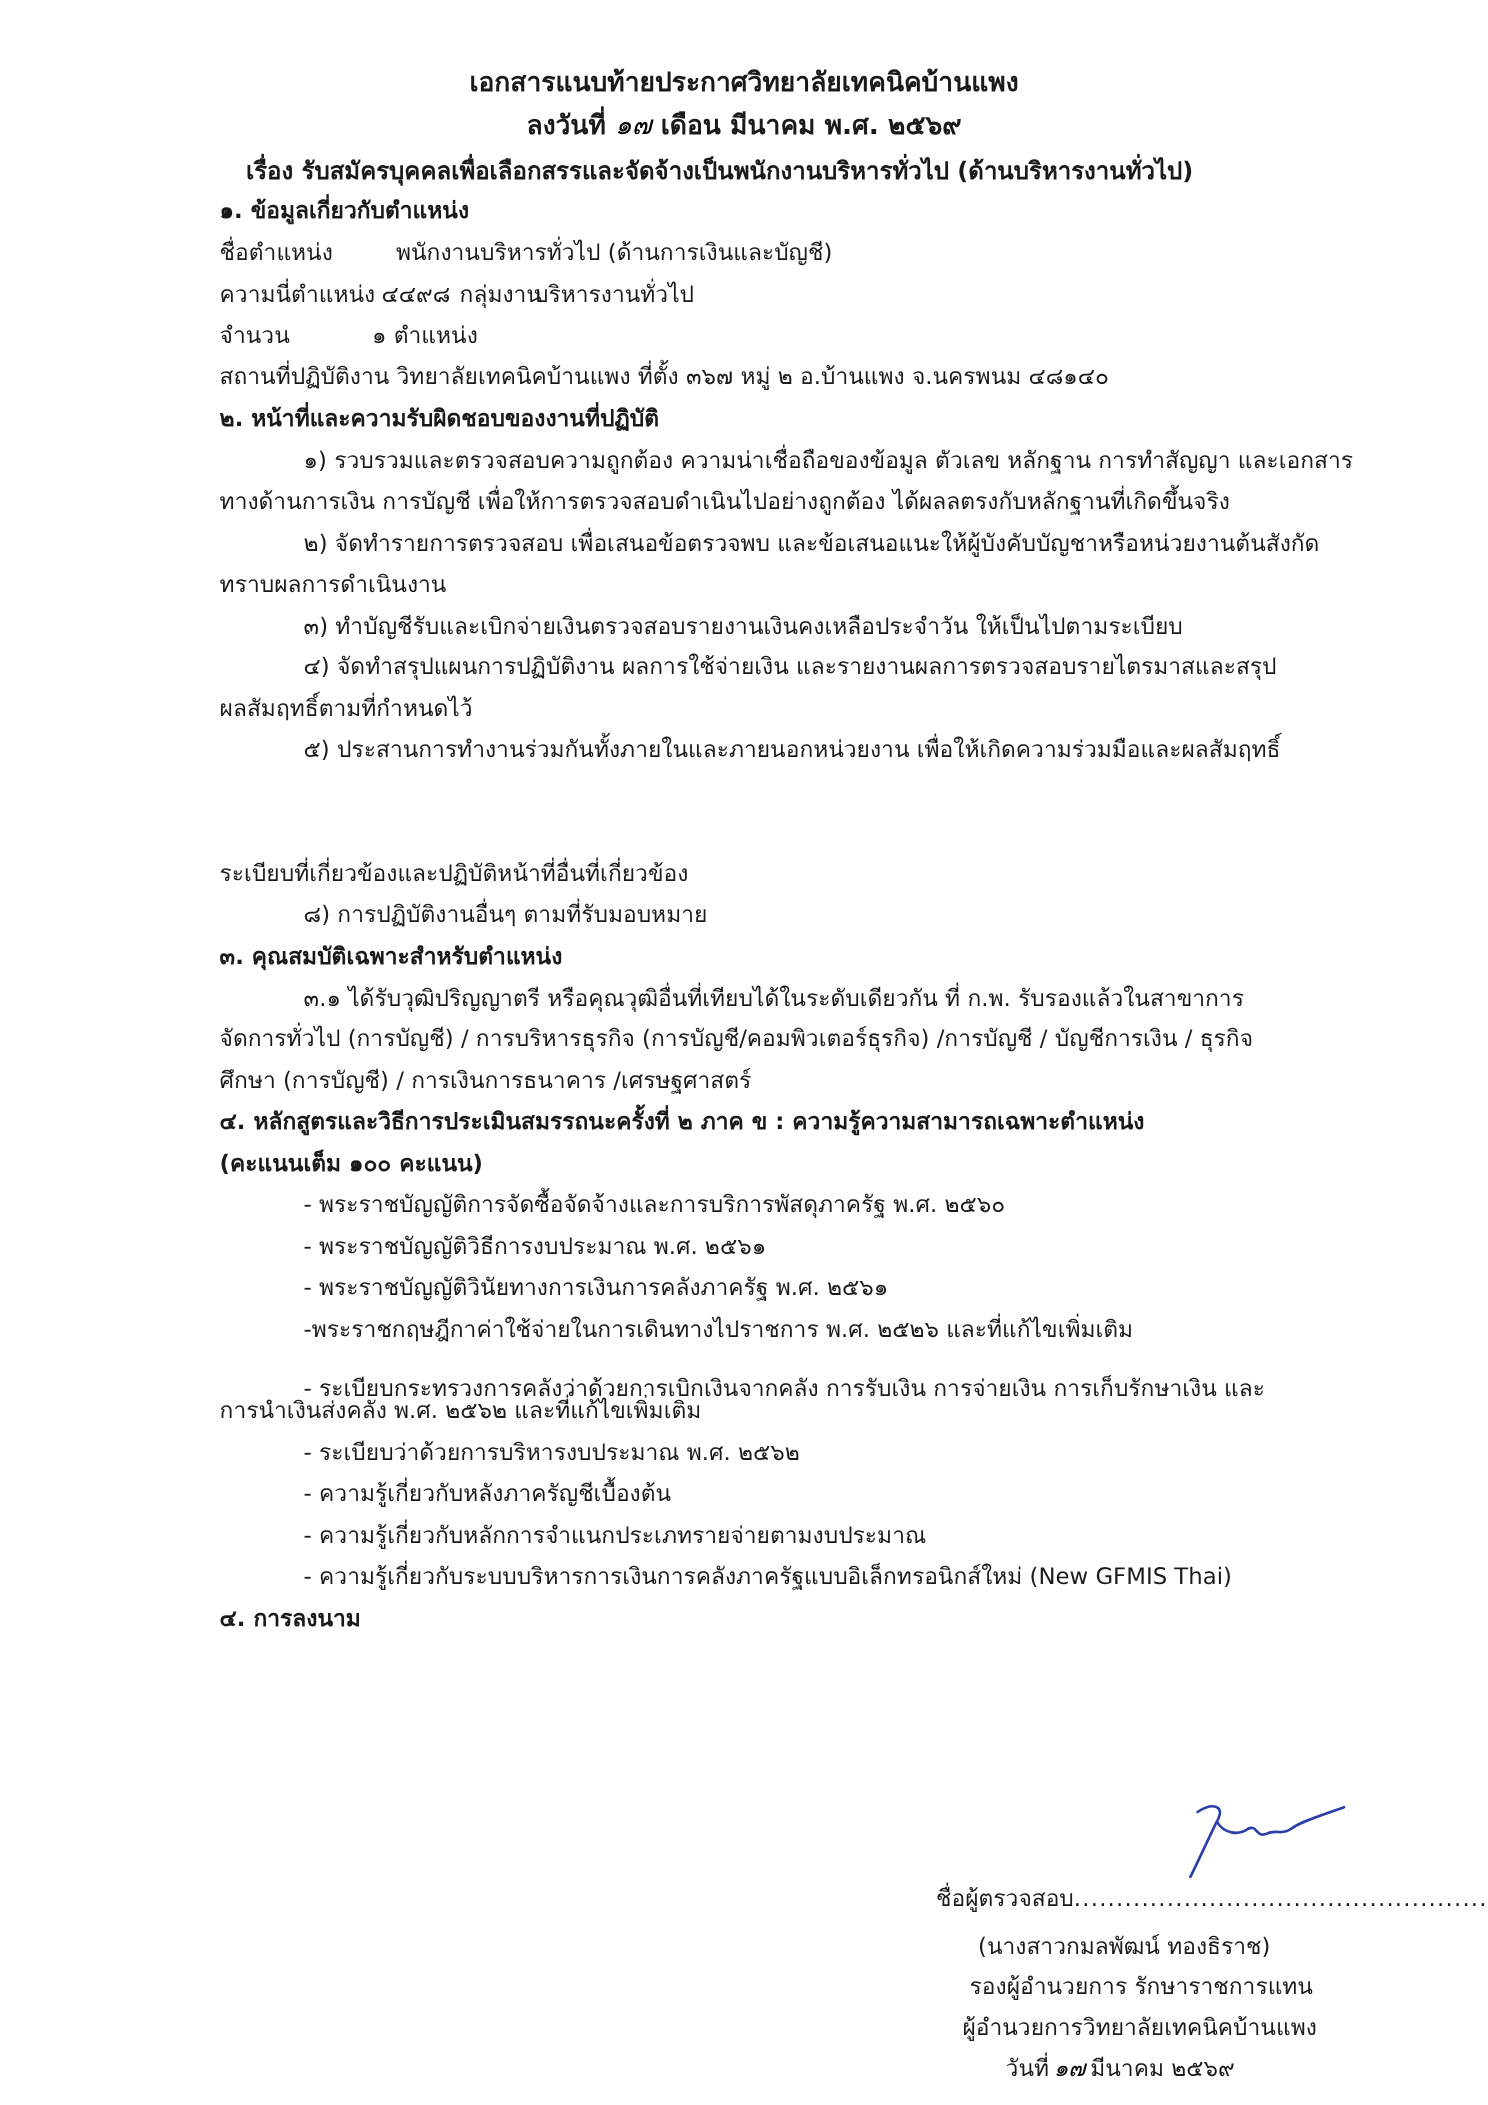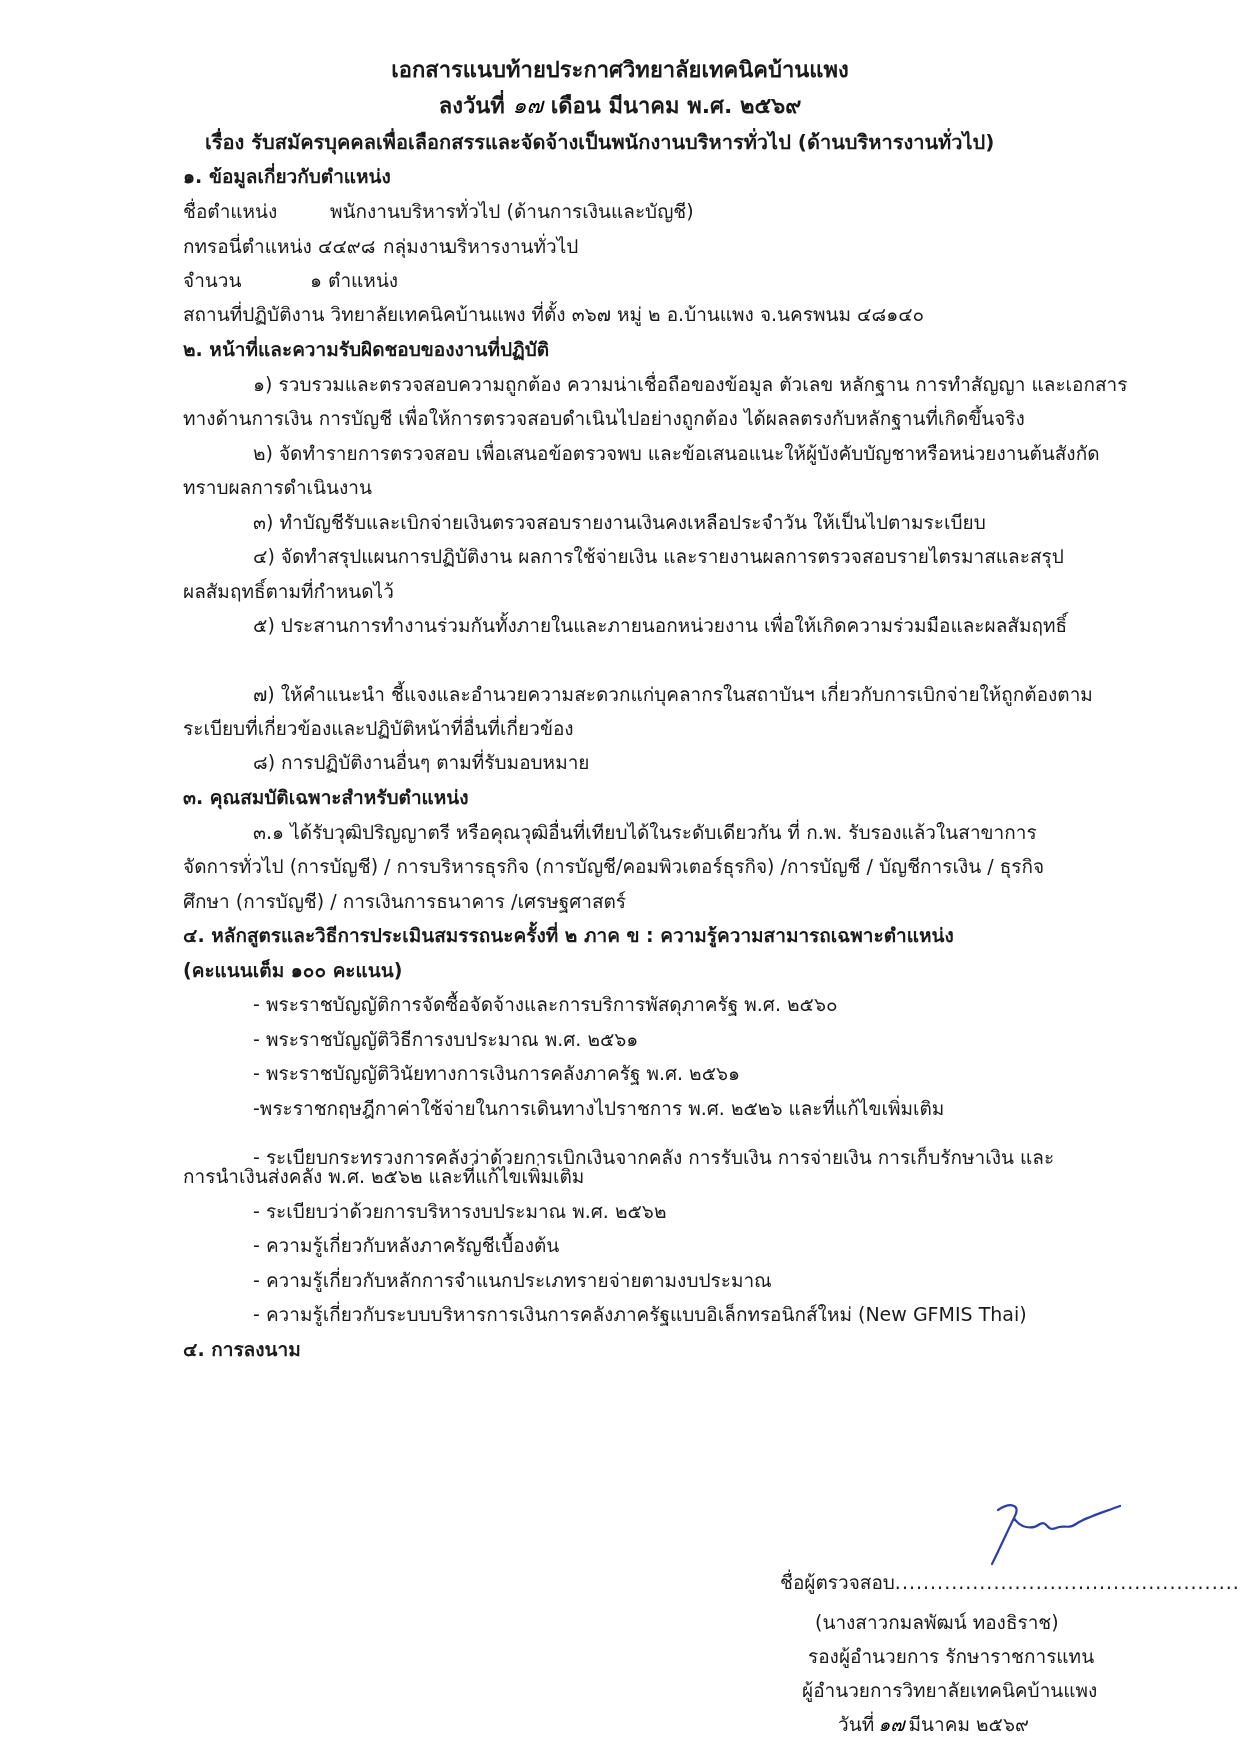--- a/index.html
+++ b/index.html
@@ -27,38 +27,37 @@
   <div class="line center bold" style="top:92px;font-size:22px;">
     <span>ลงวันที่</span>
     <span class="hand">๑๗</span>
     <span>เดือน มีนาคม  พ.ศ. ๒๕๖๙</span>
   </div>
   <div class="line bold" style="top:128px;left:205px;font-size:20px;">เรื่อง  รับสมัครบุคคลเพื่อเลือกสรรและจัดจ้างเป็นพนักงานบริหารทั่วไป (ด้านบริหารงานทั่วไป)</div>
 
   <div class="line bold" style="top:162px;left:183px;">๑. ข้อมูลเกี่ยวกับตำแหน่ง</div>
   <div class="line" style="top:197px;left:183px;">ชื่อตำแหน่ง</div>
   <div class="line" style="top:197px;left:330px;">พนักงานบริหารทั่วไป (ด้านการเงินและบัญชี)</div>
-  <div class="line" style="top:232px;left:183px;">กทรอนี่ตำแหน่ง</div>
+  <div class="line" style="top:232px;left:183px;">ความนี่ตำแหน่ง</div>
   <div class="line" style="top:232px;left:318px;">๔๔๙๘</div>
   <div class="line" style="top:232px;left:383px;">กลุ่มงาน</div>
   <div class="line" style="top:232px;left:445px;">บริหารงานทั่วไป</div>
   <div class="line" style="top:266px;left:183px;">จำนวน</div>
   <div class="line" style="top:266px;left:310px;">๑  ตำแหน่ง</div>
   <div class="line" style="top:300px;left:183px;">สถานที่ปฏิบัติงาน วิทยาลัยเทคนิคบ้านแพง ที่ตั้ง ๓๖๗  หมู่  ๒ อ.บ้านแพง จ.นครพนม ๔๘๑๔๐</div>
 
   <div class="line bold" style="top:335px;left:183px;">๒. หน้าที่และความรับผิดชอบของงานที่ปฏิบัติ</div>
   <div class="line" style="top:370px;left:253px;">๑) รวบรวมและตรวจสอบความถูกต้อง ความน่าเชื่อถือของข้อมูล ตัวเลข หลักฐาน การทำสัญญา และเอกสาร</div>
   <div class="line" style="top:404px;left:183px;">ทางด้านการเงิน การบัญชี เพื่อให้การตรวจสอบดำเนินไปอย่างถูกต้อง ได้ผลลตรงกับหลักฐานที่เกิดขึ้นจริง</div>
   <div class="line" style="top:439px;left:253px;">๒) จัดทำรายการตรวจสอบ เพื่อเสนอข้อตรวจพบ และข้อเสนอแนะให้ผู้บังคับบัญชาหรือหน่วยงานต้นสังกัด</div>
   <div class="line" style="top:473px;left:183px;">ทราบผลการดำเนินงาน</div>
   <div class="line" style="top:508px;left:253px;">๓) ทำบัญชีรับและเบิกจ่ายเงินตรวจสอบรายงานเงินคงเหลือประจำวัน ให้เป็นไปตามระเบียบ</div>
   <div class="line" style="top:542px;left:253px;">๔) จัดทำสรุปแผนการปฏิบัติงาน ผลการใช้จ่ายเงิน และรายงานผลการตรวจสอบรายไตรมาสและสรุป</div>
   <div class="line" style="top:577px;left:183px;">ผลสัมฤทธิ์ตามที่กำหนดไว้</div>
   <div class="line" style="top:611px;left:253px;">๕) ประสานการทำงานร่วมกันทั้งภายในและภายนอกหน่วยงาน เพื่อให้เกิดความร่วมมือและผลสัมฤทธิ์</div>
-  <div class="line" style="top:680px;left:253px;">๗) ให้คำแนะนำ ชี้แจงและอำนวยความสะดวกแก่บุคลากรในสถาบันฯ เกี่ยวกับการเบิกจ่ายให้ถูกต้องตาม</div>
   <div class="line" style="top:714px;left:183px;">ระเบียบที่เกี่ยวข้องและปฏิบัติหน้าที่อื่นที่เกี่ยวข้อง</div>
   <div class="line" style="top:748px;left:253px;">๘) การปฏิบัติงานอื่นๆ ตามที่รับมอบหมาย</div>
 
   <div class="line bold" style="top:783px;left:183px;">๓. คุณสมบัติเฉพาะสำหรับตำแหน่ง</div>
   <div class="line" style="top:818px;left:253px;">๓.๑ ได้รับวุฒิปริญญาตรี หรือคุณวุฒิอื่นที่เทียบได้ในระดับเดียวกัน ที่ ก.พ. รับรองแล้วในสาขาการ</div>
   <div class="line" style="top:887px;left:183px;">ศึกษา (การบัญชี) / การเงินการธนาคาร /เศรษฐศาสตร์</div>
   <div class="line" style="top:852px;left:183px;">จัดการทั่วไป (การบัญชี) / การบริหารธุรกิจ (การบัญชี/คอมพิวเตอร์ธุรกิจ) /การบัญชี / บัญชีการเงิน / ธุรกิจ</div>
 
   <div class="line bold" style="top:921px;left:183px;">๔. หลักสูตรและวิธีการประเมินสมรรถนะครั้งที่ ๒ ภาค ข : ความรู้ความสามารถเฉพาะตำแหน่ง</div>
   <div class="line bold" style="top:956px;left:183px;">(คะแนนเต็ม ๑๐๐ คะแนน)</div>

